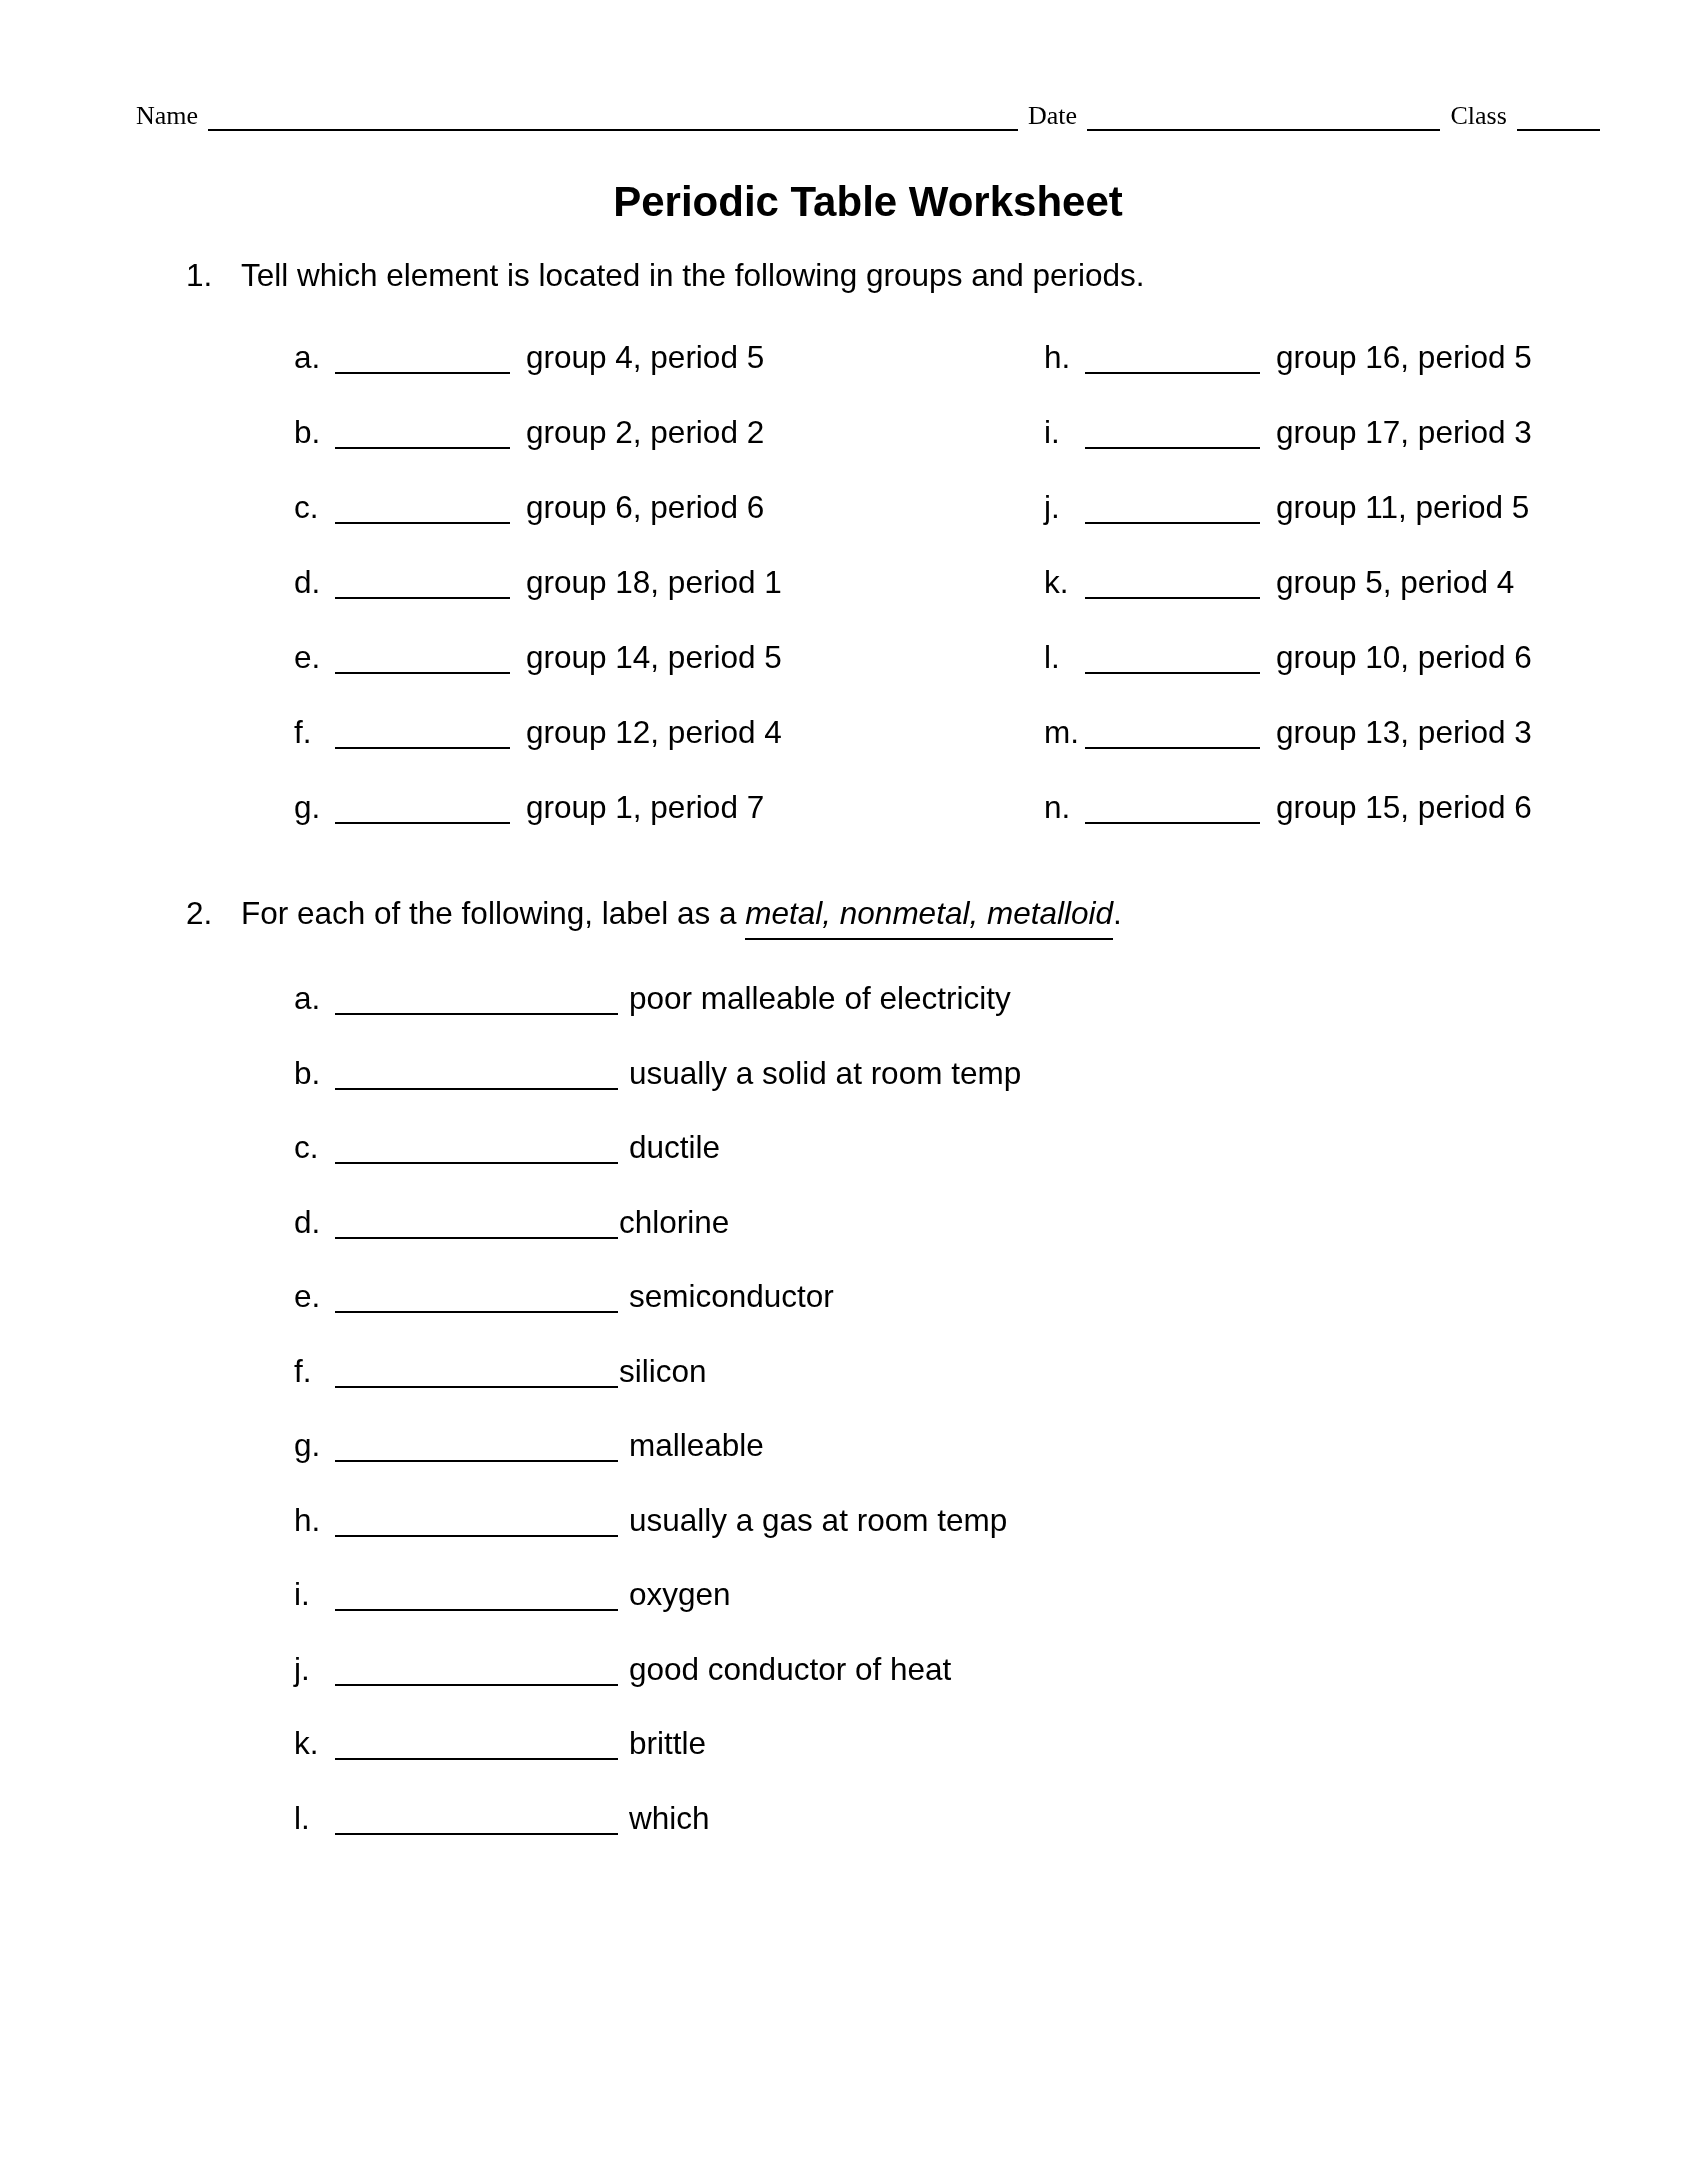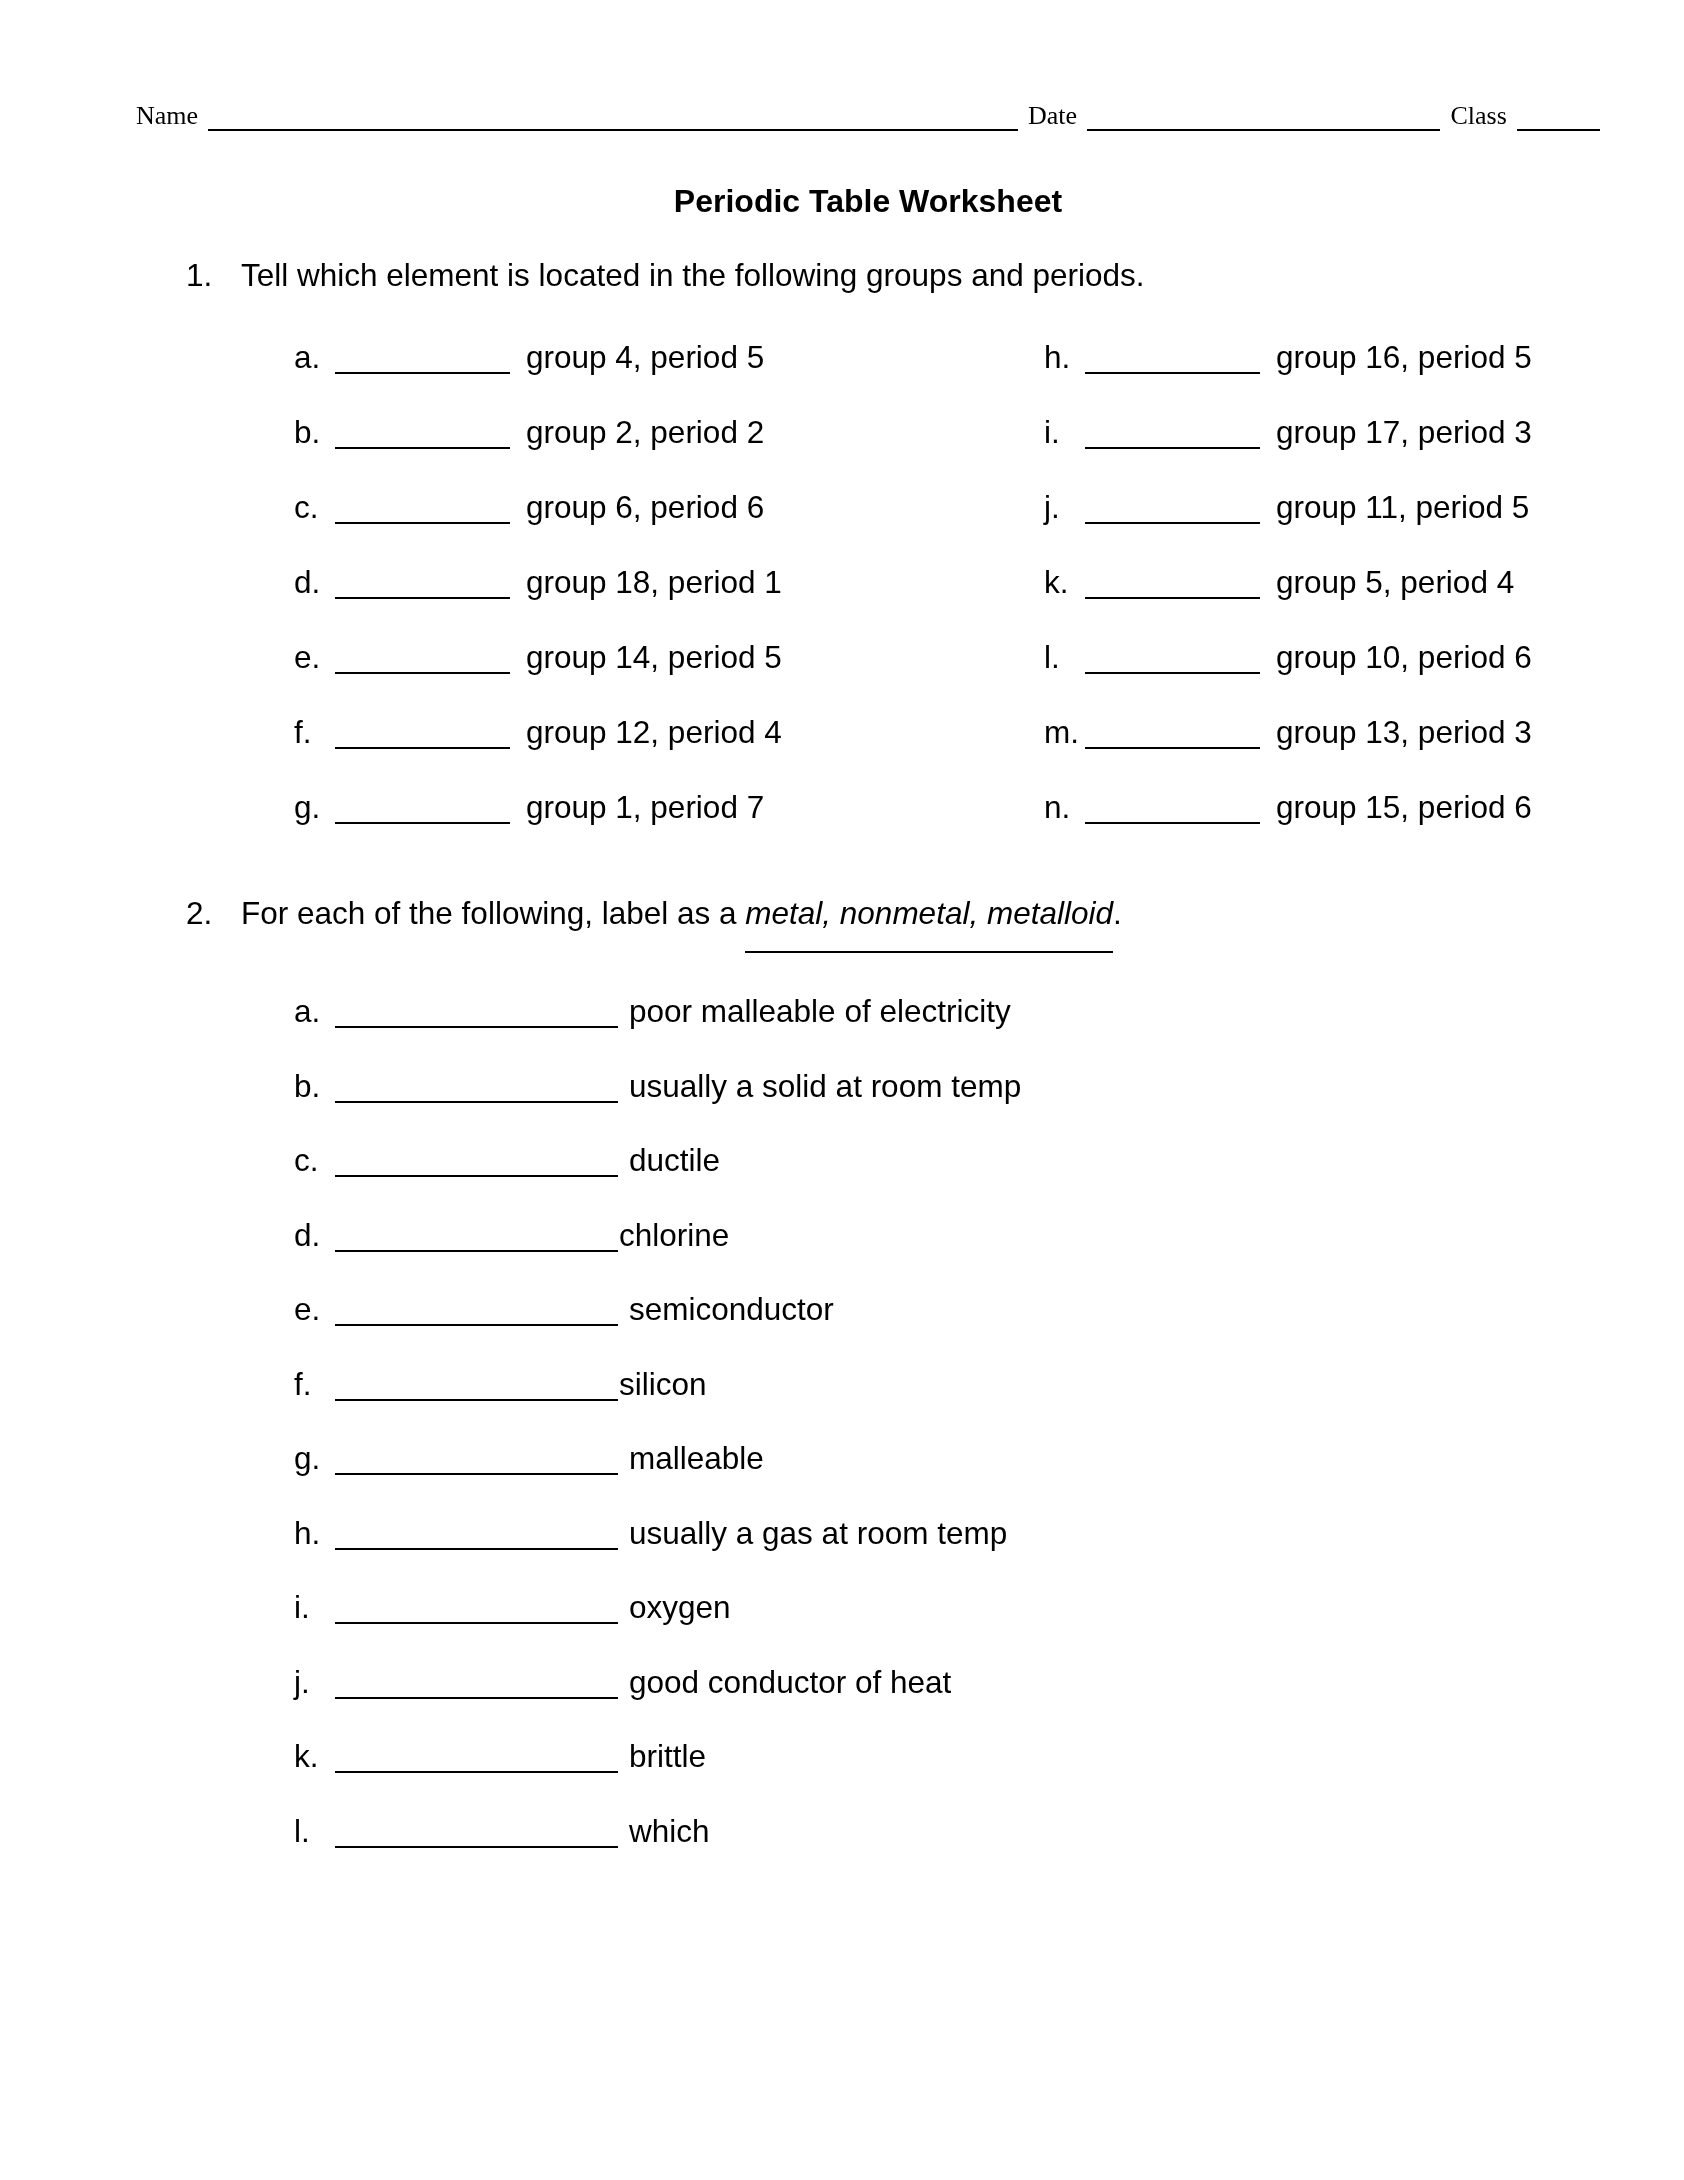--- a/index.html
+++ b/index.html
@@ -37,42 +37,42 @@
   }
   .hline-name  { flex: 1 1 auto; }
   .hline-date  { width: 353px; }
   .hline-class { width: 83px; }
   .hlabel { flex: none; }
 
   
   .title {
     margin: 44px 0 0 0;
     text-align: center;
-    font-size: 32px;
+    font-size: 42px;
     font-weight: bold;
     line-height: 43px;
   }
 
   
   .q-heading {
     display: flex;
     margin-top: 31px;
     font-size: 31.5px;
     line-height: 43px;
   }
   .q-num {
     flex: none;
     width: 55px;
     margin-left: 50px;
   }
   .emph {
     font-style: italic;
     display: inline-block;
     border-bottom: 2.6px solid #000;
-    padding-bottom: 16px;
+    padding-bottom: 3px;
   }
 
   
   .q1-grid {
     display: grid;
     grid-template-columns: 750px auto;
     margin: 39px 0 0 158px;
   }
   .q2-list {
     margin: 37px 0 0 158px;

